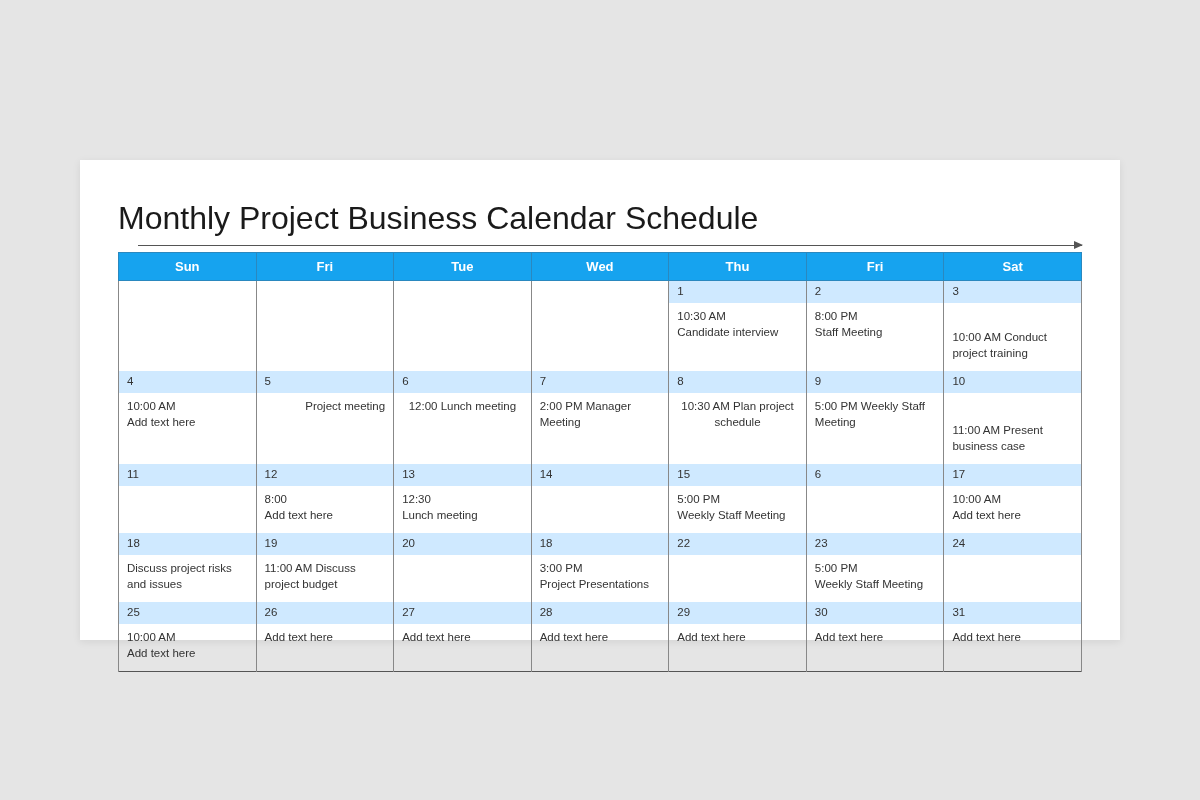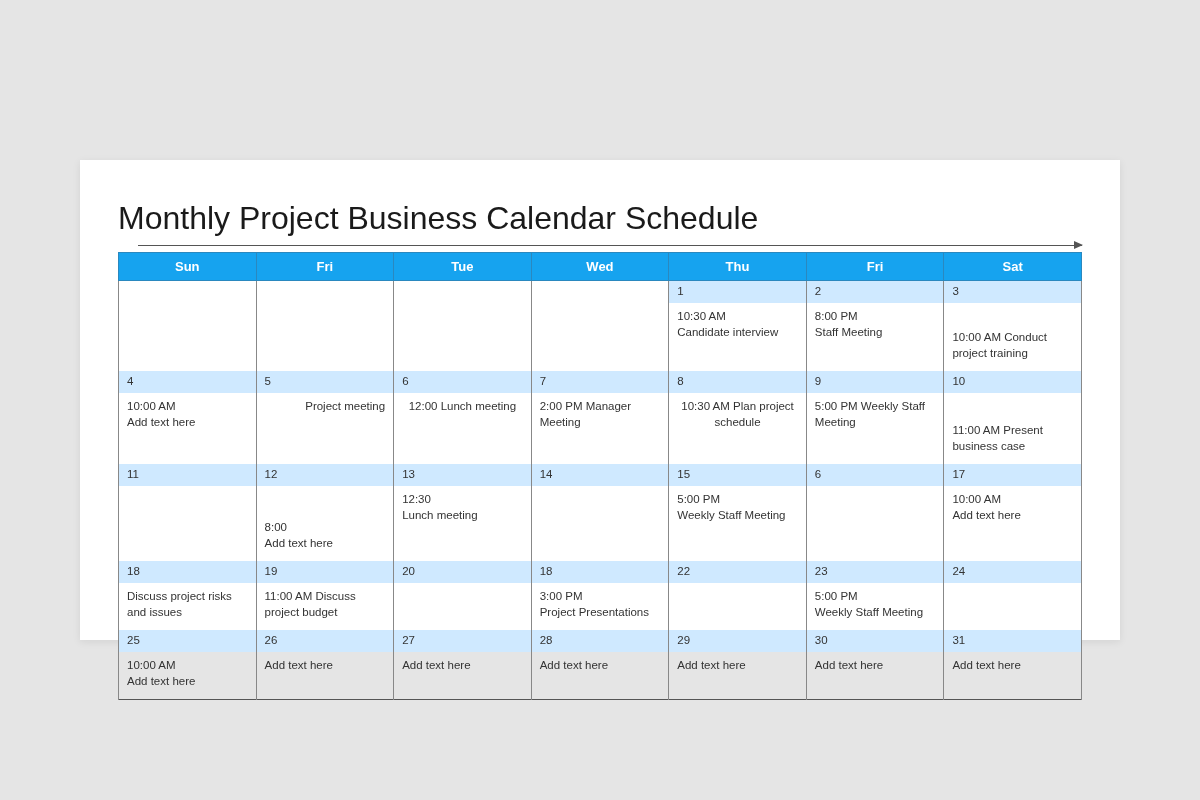--- a/index.html
+++ b/index.html
@@ -197,21 +197,21 @@
             <div class="event" style="white-space: pre-line; margin-top: 24px;">11:00 AM Present business case</div>
           </td>
         </tr>
         <tr>
           <td>
             <div class="daynum">11</div>
             <div class="event" style="white-space: pre-line;"></div>
           </td>
           <td>
             <div class="daynum">12</div>
-            <div class="event" style="white-space: pre-line; margin-top: 28px;">8:00
+            <div class="event" style="white-space: pre-line;">8:00
 Add text here</div>
           </td>
           <td>
             <div class="daynum">13</div>
             <div class="event" style="white-space: pre-line;">12:30
 Lunch meeting</div>
           </td>
           <td>
             <div class="daynum">14</div>
             <div class="event" style="white-space: pre-line;"></div>

